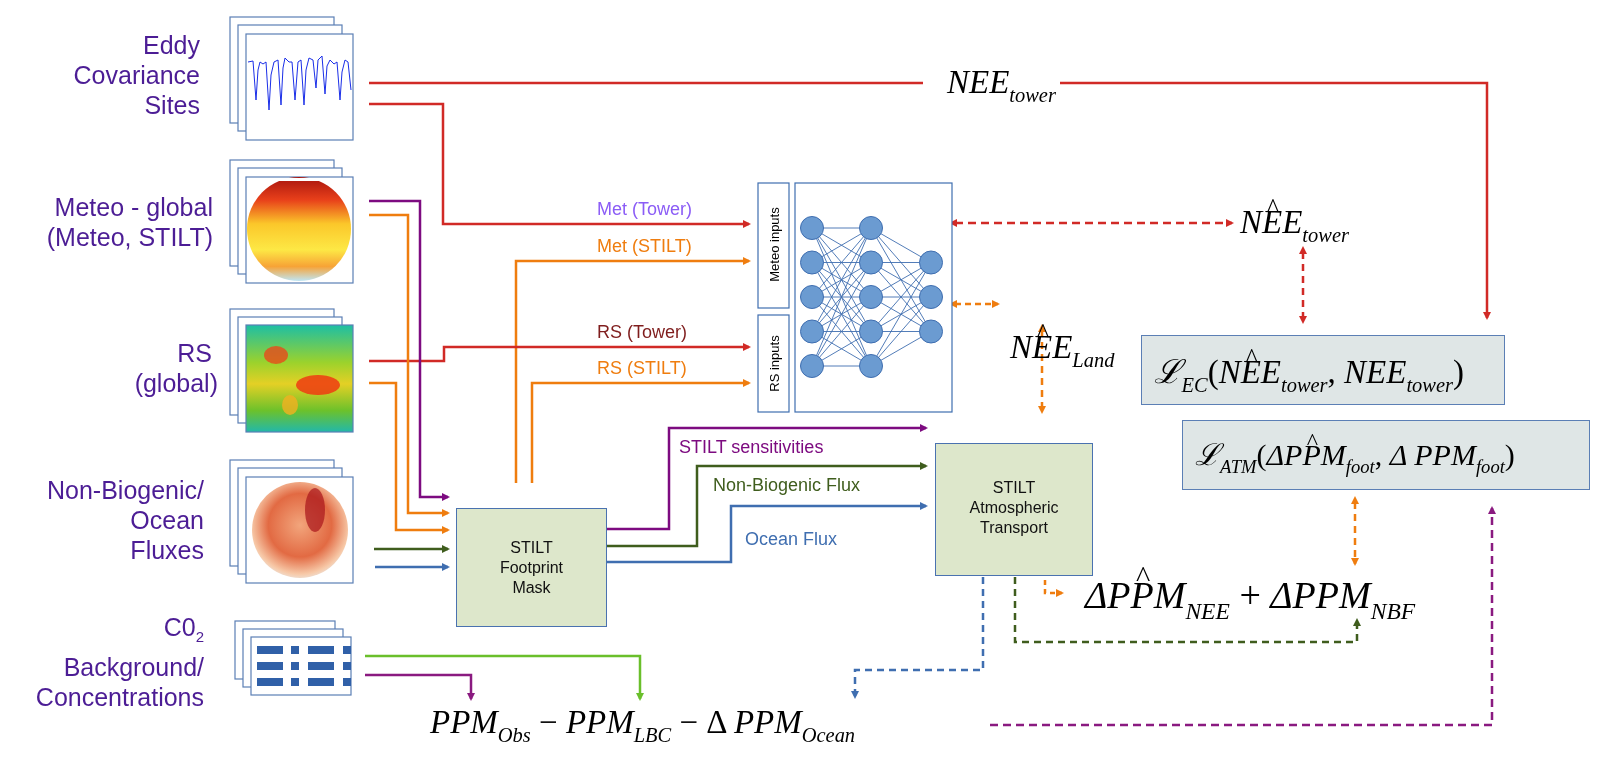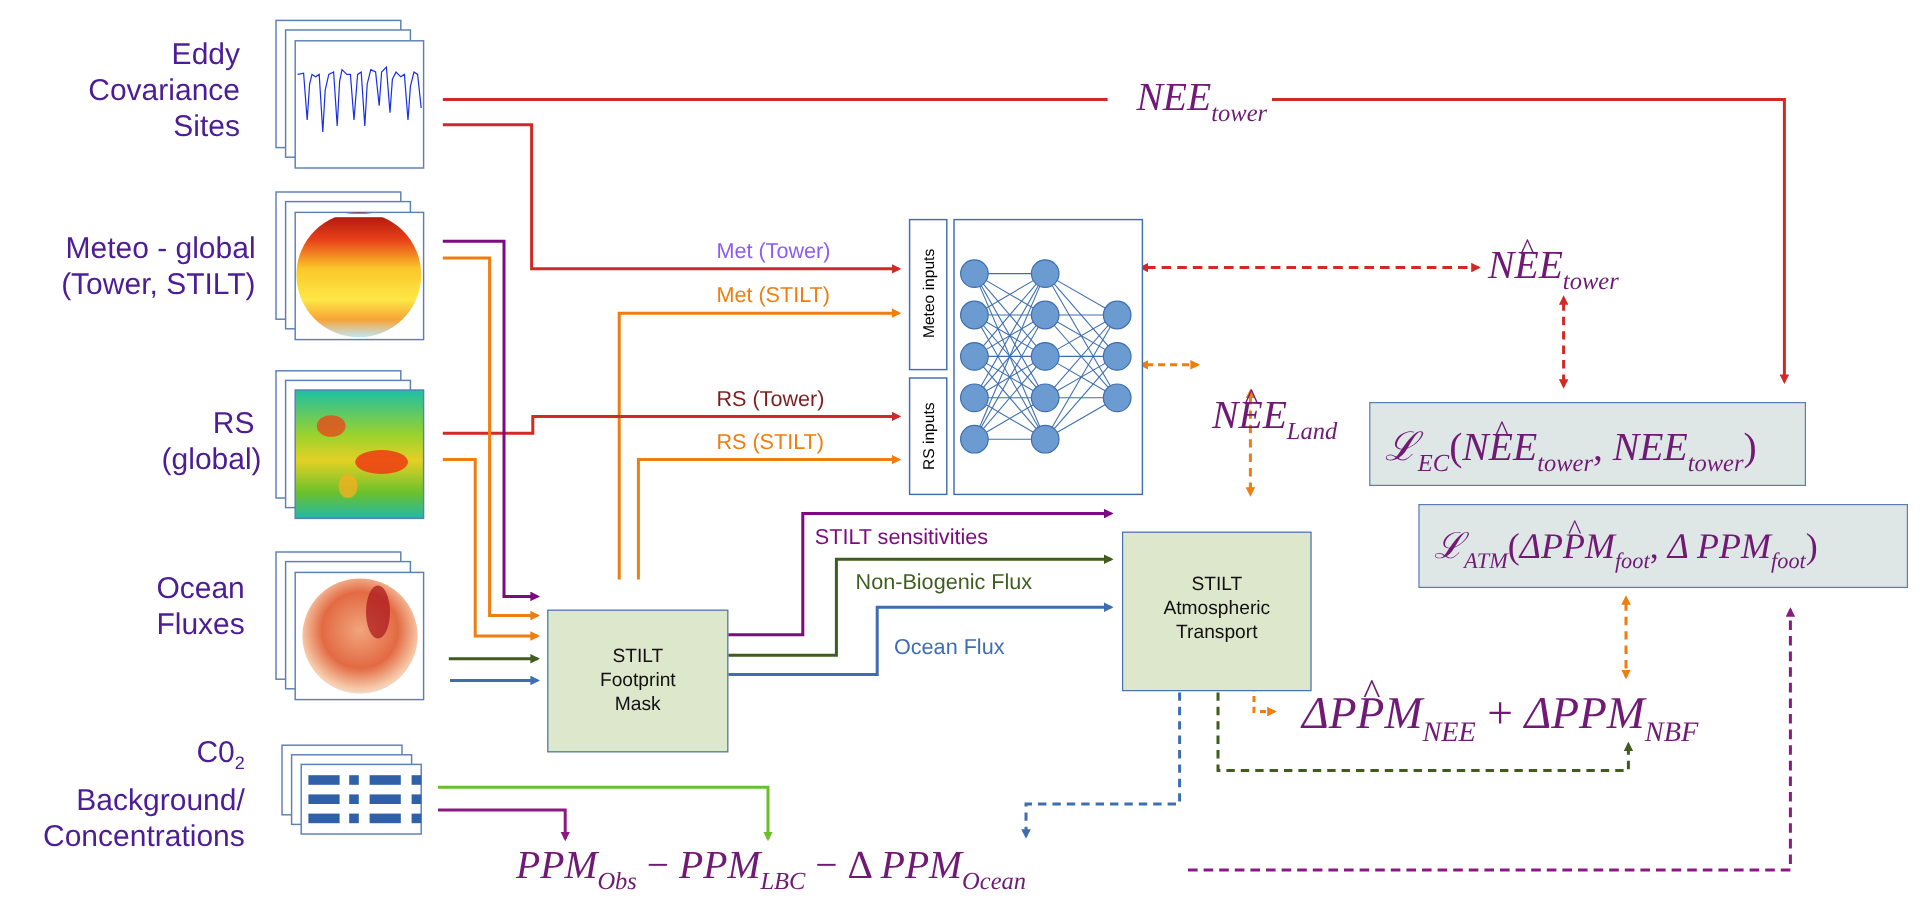--- a/index.html
+++ b/index.html
@@ -1,21 +1,21 @@
 <!DOCTYPE html>
 <html><head>
 <meta charset="utf-8">
 <style>
   html, body { margin: 0; padding: 0; background: #ffffff; }
   body { width: 1606px; height: 757px; position: relative; overflow: hidden; font-family: "Liberation Sans", sans-serif; }
   #canvas { position: absolute; left: 0; top: 0; }
   .src-label { position: absolute; text-align: right; font-size: 25px; line-height: 30px; color: #4c1d95; font-family: Liberation Sans, sans-serif; }
   .flow-label { position: absolute; font-size: 18px; font-family: "Liberation Sans", sans-serif; white-space: nowrap; }
   .box-label { position: absolute; text-align: center; font-size: 16px; line-height: 20px; color: #111; font-family: "Liberation Sans", sans-serif; }
-  .math { position: absolute; font-family: "Liberation Serif", serif; font-style: italic; color: #701a75; white-space: nowrap; }
+  .math { position: absolute; font-family: "Liberation Serif", serif; font-style: italic; color: #000000; white-space: nowrap; }
   .math sub { font-size: 62%; vertical-align: -0.45em; }
   .math .up { font-style: normal; }
   .hat { position: relative; display: inline-block; }
   .hat::before { content: "^"; position: absolute; left: 0.18em; top: -0.42em; font-size: 0.8em; font-style: normal; }
   .vert { position: absolute; transform: rotate(-90deg); transform-origin: center; font-size: 13px; font-family: "Liberation Sans", sans-serif; white-space: nowrap; text-align: center; }
   .loss-box { position: absolute; background: #dfe6e6; border: 1.5px solid #5b7fb5; box-sizing: border-box; }
   .green-box { position: absolute; background: #dde7cb; border: 1.5px solid #4a72b0; box-sizing: border-box; margin-top: 24px; }
 </style>
 </head>
 <body>
@@ -222,27 +222,28 @@
     </g>
 </svg>
 
 <div class="src-label" style="left:20px; top:30px; width:180px;">
   <div>Eddy</div>
   <div>Covariance</div>
   <div>Sites</div>
 </div>
 <div class="src-label" style="left:10px; top:192px; width:203px;">
   <div>Meteo - global</div>
-  <div>(Tower, STILT)</div>
+  <div>(Meteo, STILT)</div>
 </div>
 <div class="src-label" style="left:10px; top:338px; width:208px;">
   <div style="padding-right:6px">RS</div>
   <div>(global)</div>
 </div>
 <div class="src-label" style="left:10px; top:475px; width:194px;">
+  <div>Non-Biogenic/</div>
   <div>Ocean</div>
   <div>Fluxes</div>
 </div>
 <div class="src-label" style="left:5px; top:612px; width:199px;">
   <div><span>C0</span><sub style="font-size:15px">2</sub></div>
   <div>Background/</div>
   <div>Concentrations</div>
 </div>
 
 <div class="flow-label" style="left:597px; top:199px; color:#8b5cf6;">Met (Tower)</div>

